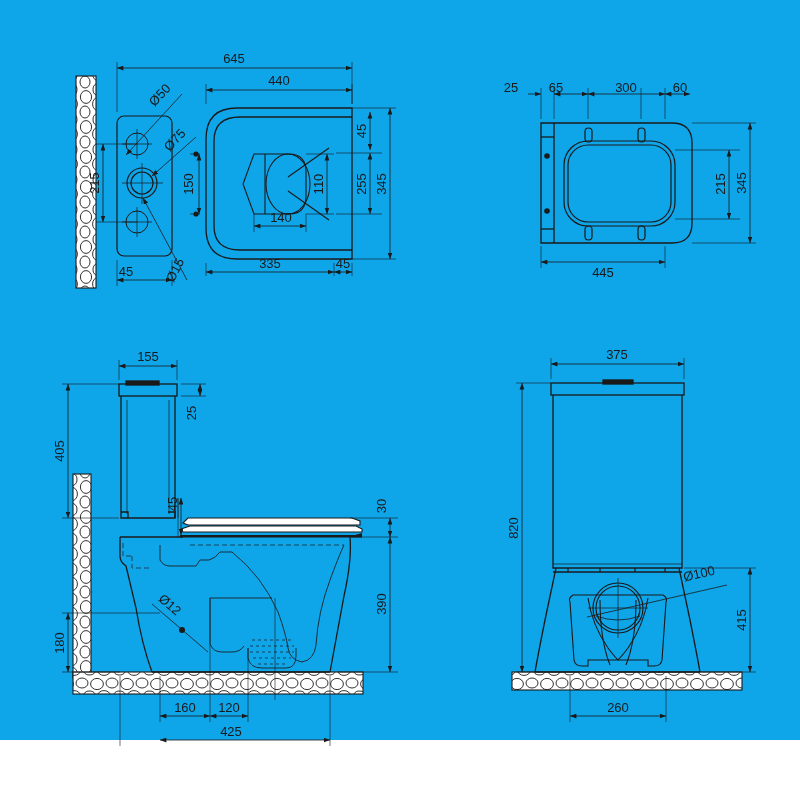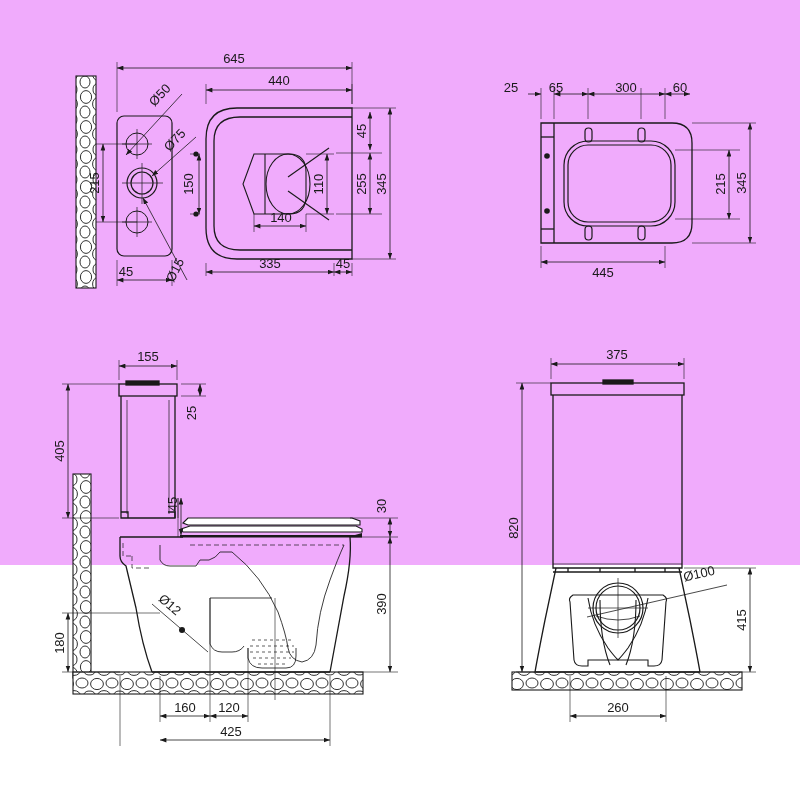--- a/index.html
+++ b/index.html
@@ -1,17 +1,17 @@
 <!DOCTYPE html>
 <html><head>
 <meta charset="utf-8">
 <style>
   html,body{margin:0;padding:0;background:#ffffff;}
   body{width:800px;height:800px;overflow:hidden;font-family:"Liberation Sans",sans-serif;}
-  #sheet{position:relative;width:800px;height:565px;background:#f0abfc;}
+  #sheet{position:relative;width:800px;height:740px;background:#0ea5e9;}
   svg{display:block;}
   .dimtext{font-family:"Liberation Sans",sans-serif;font-size:13px;fill:#1a1a1a;}
 </style>
 </head>
 <body>
 
 <div id="sheet">
 <svg width="800" height="800" viewBox="0 0 800 800">
   <defs>
     <marker id="arr" markerWidth="9" markerHeight="9" refX="8" refY="3" orient="auto" markerUnits="strokeWidth">

